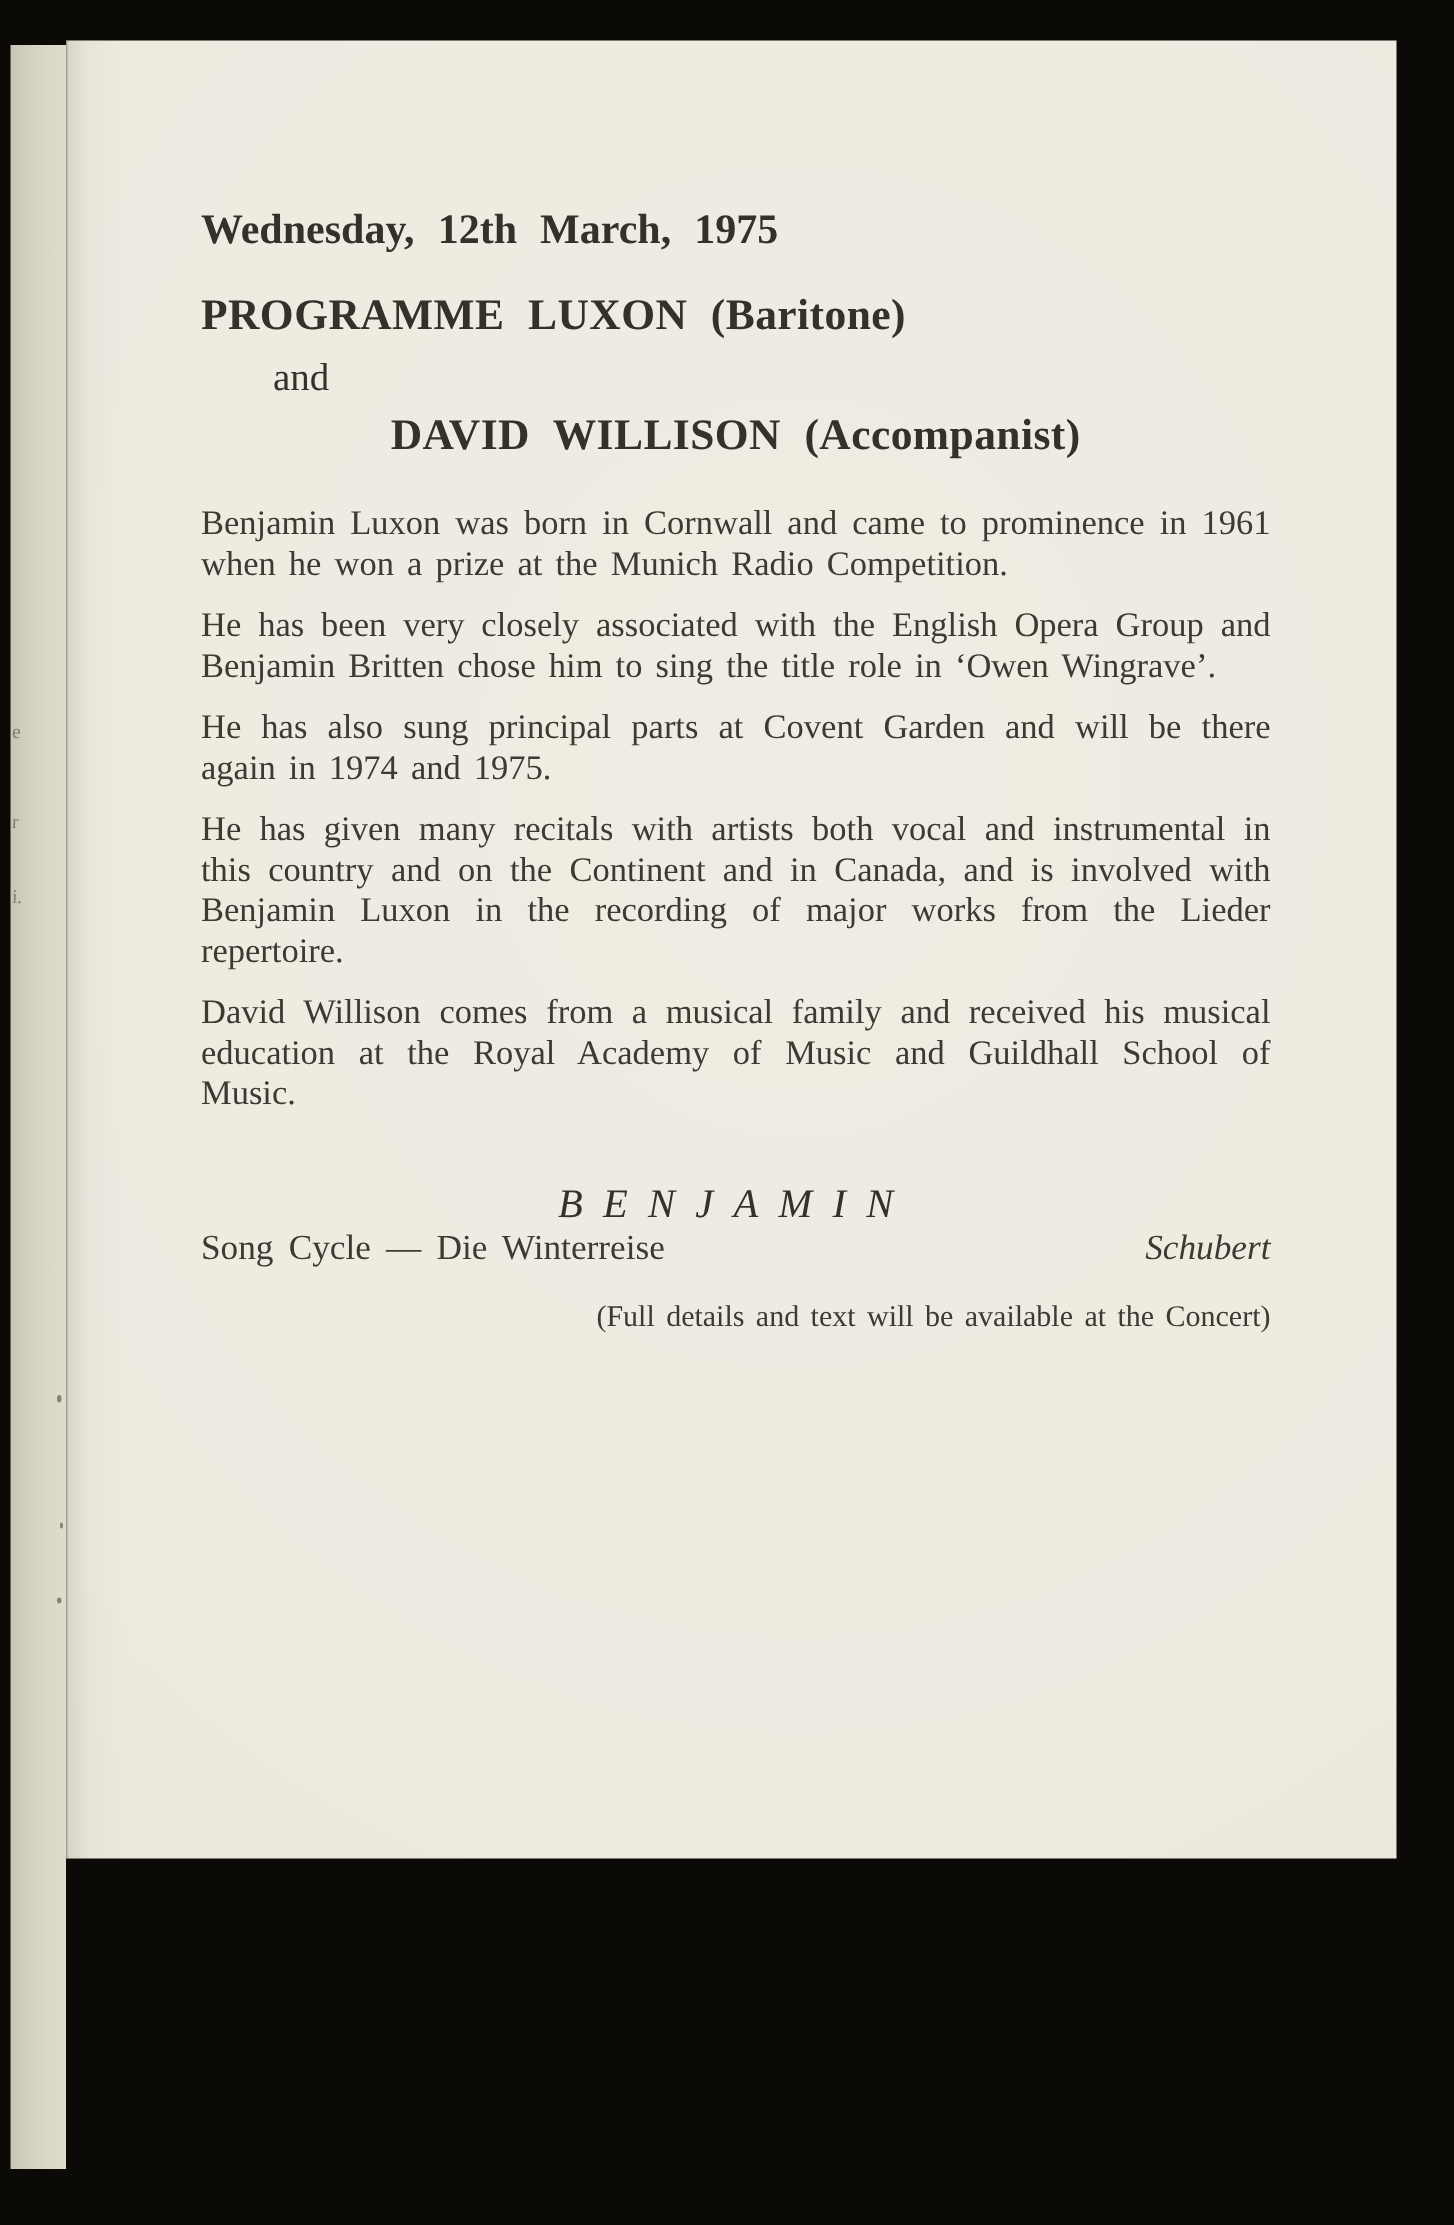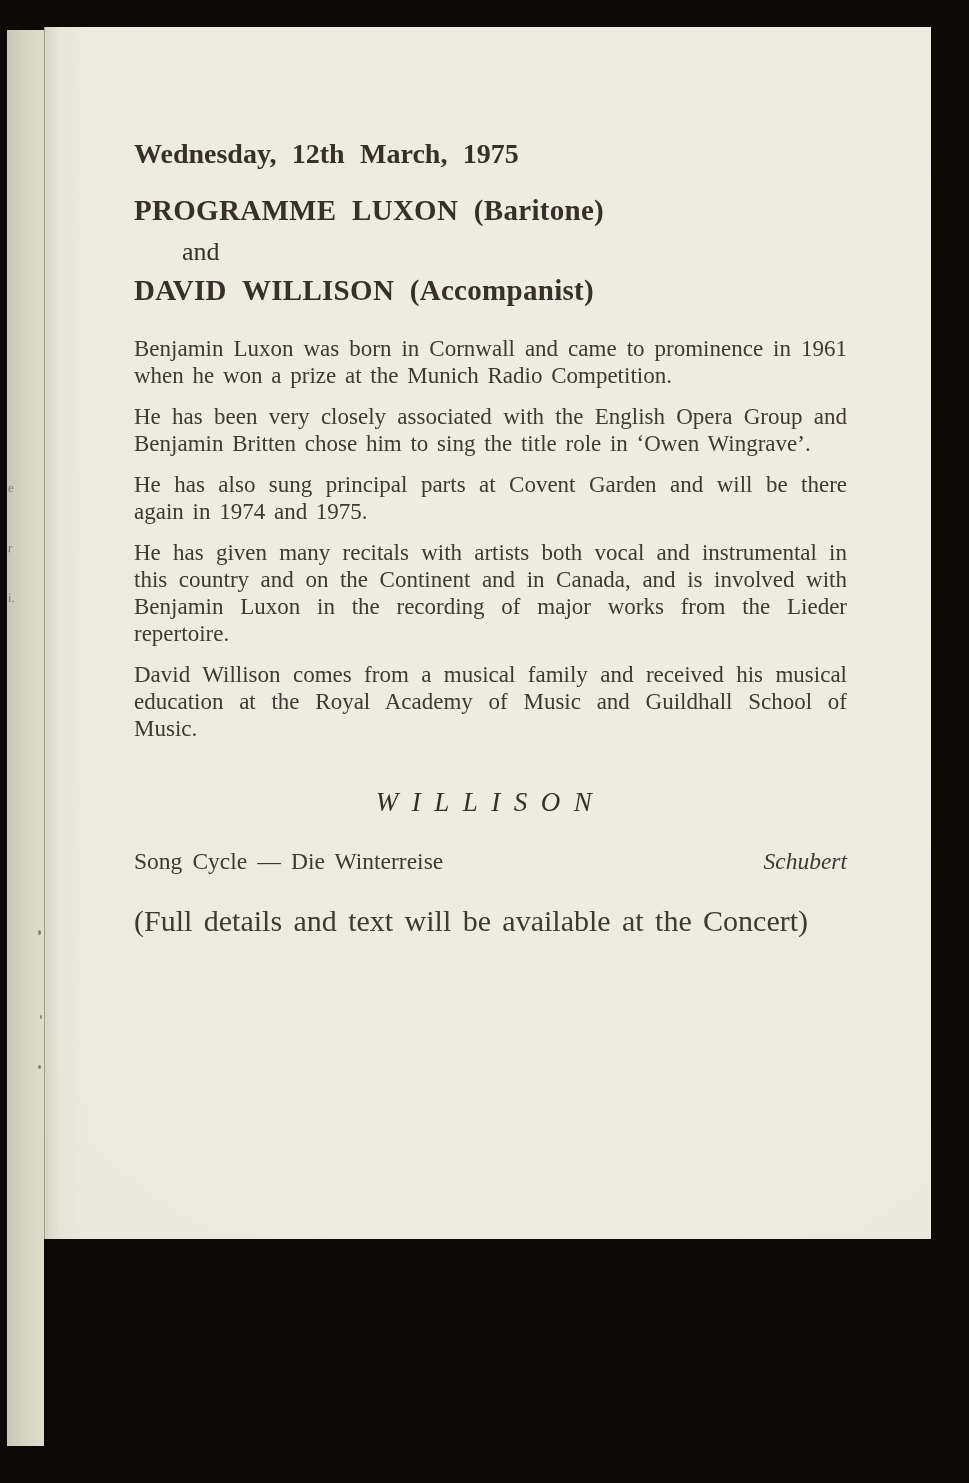--- a/index.html
+++ b/index.html
@@ -69,53 +69,53 @@
     letter-spacing: 0.01em;
     color: var(--color-ink_heading);
   }
   .conjunction {
     margin: 13px 0 10px 0;
     padding-left: 48px;
     font-size: 26px;
     line-height: 1;
     color: var(--color-ink_heading);
   }
-  .performer.second { margin-bottom: 30px; }
+  .performer.second { margin-bottom: 30px; text-align: center; }
 
   .bio p {
     margin: 0 0 14px 0;
     font-size: 23px;
     line-height: 27px;
     text-align: justify;
     word-spacing: 0.13em;
   }
 
   .prog-heading {
     margin: 46px 0 0 0;
     text-align: center;
     font-size: 27px;
     line-height: 1.1;
     font-style: italic;
     letter-spacing: 0.5em;
     color: var(--color-ink_heading);
   }
   .prog-row {
-    margin-top: 30px;
+    margin-top: 1px;
     display: flex;
     justify-content: space-between;
     align-items: flex-end;
     font-size: 23.5px;
     line-height: 27px;
     word-spacing: 0.18em;
   }
   .prog-row .composer { font-style: italic; }
   .prog-note {
-    margin-top: 32px;
-    text-align: left;
-    font-size: 30px;
+    margin-top: 19px;
+    text-align: right;
+    font-size: 20px;
     line-height: 27px;
     word-spacing: 0.13em;
   }
 </style>
 </head>
 <body>
 
 <div class="scene">
 
   <div class="facing-edge">
@@ -138,21 +138,21 @@
     <h2 class="performer second">DAVID WILLISON (Accompanist)</h2>
 
     <div class="bio">
       <p>Benjamin Luxon was born in Cornwall and came to prominence in 1961 when he won a prize at the Munich Radio Competition.</p>
       <p>He has been very closely associated with the English Opera Group and Benjamin Britten chose him to sing the title role in ‘Owen Wingrave’.</p>
       <p>He has also sung principal parts at Covent Garden and will be there again in 1974 and 1975.</p>
       <p>He has given many recitals with artists both vocal and instrumental in this country and on the Continent and in Canada, and is involved with Benjamin Luxon in the recording of major works from the Lieder repertoire.</p>
       <p>David Willison comes from a musical family and received his musical education at the Royal Academy of Music and Guildhall School of Music.</p>
     </div>
 
-    <div class="prog-heading">WILLISON</div>
+    <div class="prog-heading">BENJAMIN</div>
 
     <div class="prog-row">
       <span class="work">Song Cycle — Die Winterreise</span>
       <span class="composer">Schubert</span>
     </div>
 
     <div class="prog-note">(Full details and text will be available at the Concert)</div>
 
   </div>
 </div>

